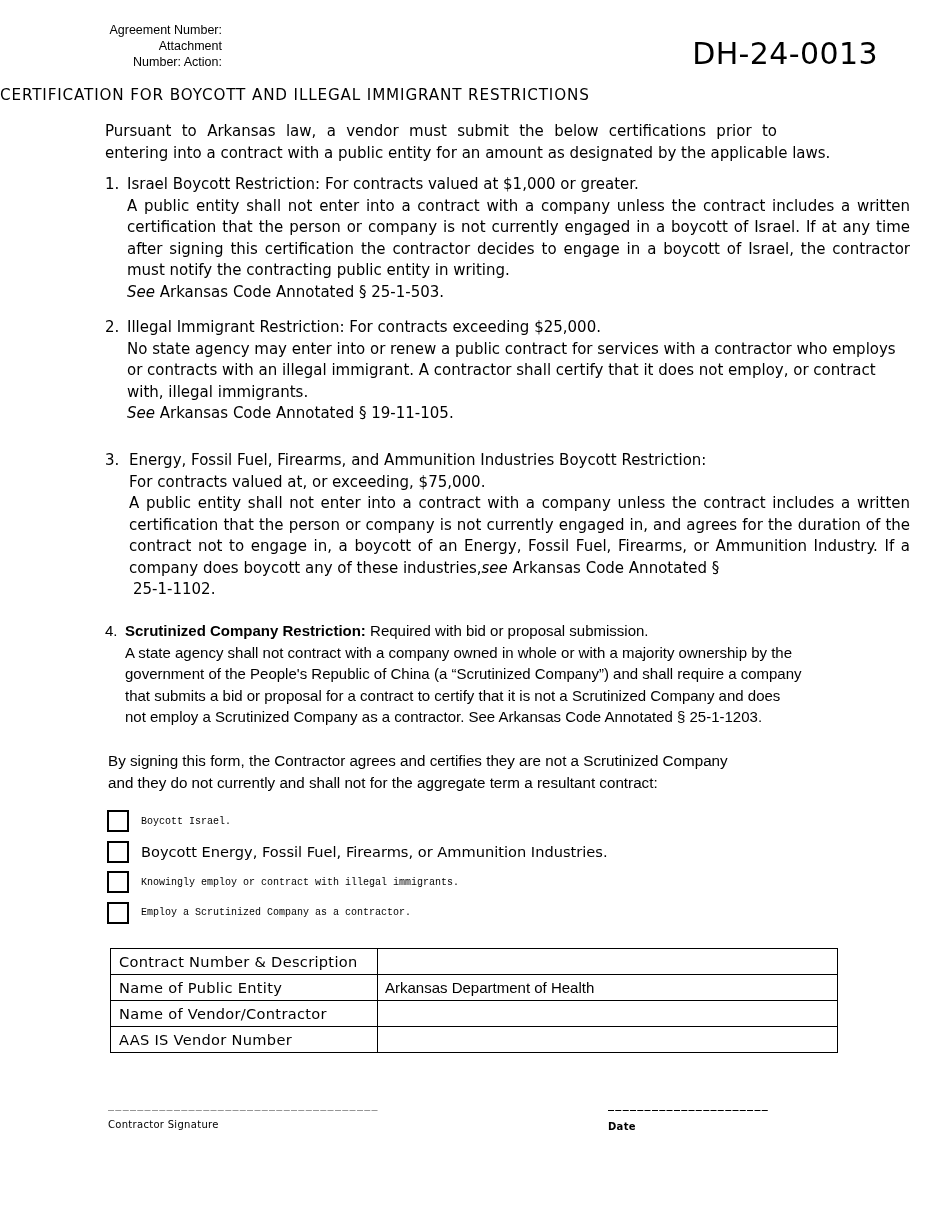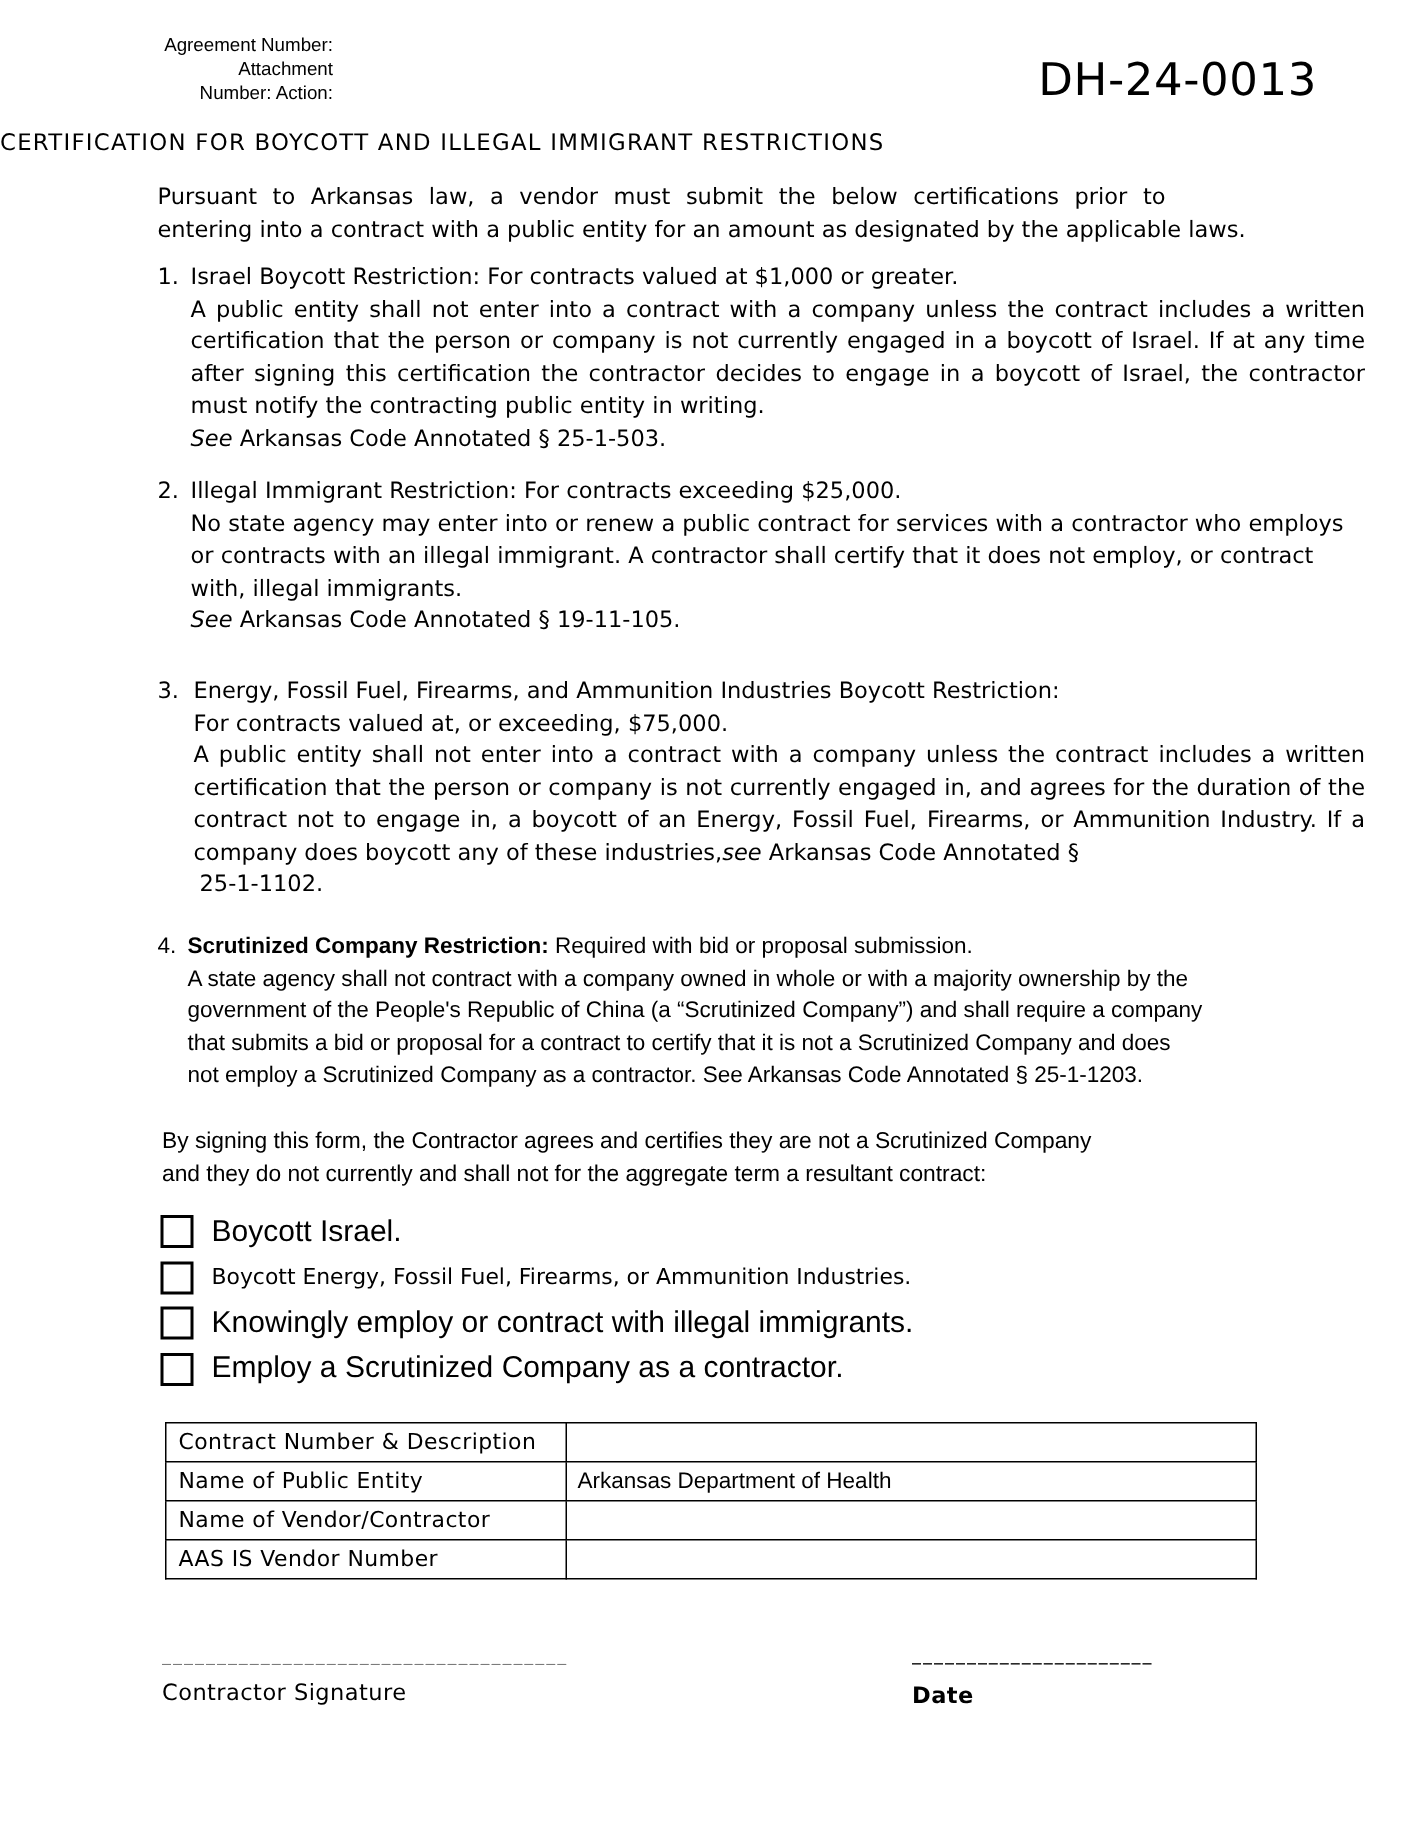--- a/index.html
+++ b/index.html
@@ -126,23 +126,23 @@
   .cb-box {
     width: 22px;
     height: 22px;
     border: 2px solid #000;
     box-sizing: border-box;
     flex: 0 0 auto;
     background: #fff;
   }
   .cb-label {
     margin-left: 12px;
-    font-size: 20px;
+    font-size: 10px;
     white-space: nowrap;
-    font-family: Liberation Sans, sans-serif;
+    font-family: Liberation Mono, monospace;
   }
   .cb-row.dj .cb-label { font-family: "DejaVu Sans", sans-serif; font-size: 14.6px; }
 
   
   .tbl {
     position: absolute;
     left: 110px;
     top: 948px;
     width: 728px;
     border-collapse: collapse;
@@ -163,21 +163,21 @@
   .sig-wrap { position: absolute; left: 108px; top: 1098px; width: 800px; }
   .sig-dashes {
     font-family: "DejaVu Sans Mono", monospace;
     font-size: 10px;
     letter-spacing: 1.3px;
     color: #000000;
     white-space: nowrap;
     line-height: 14px;
   }
   .sig-sub {
-    font-size: 15px;
+    font-size: 10px;
     font-family: "DejaVu Sans", sans-serif;
     letter-spacing: 0.3px;
     margin-top: 7px;
   }
   .sig-col-a { position: absolute; left: 0; top: 0; }
   .sig-col-b { position: absolute; left: 500px; top: 0; font-weight: bold; }
   .sig-col-b .sig-sub { margin-top: 9px; }
 </style>
 </head>
 <body>

